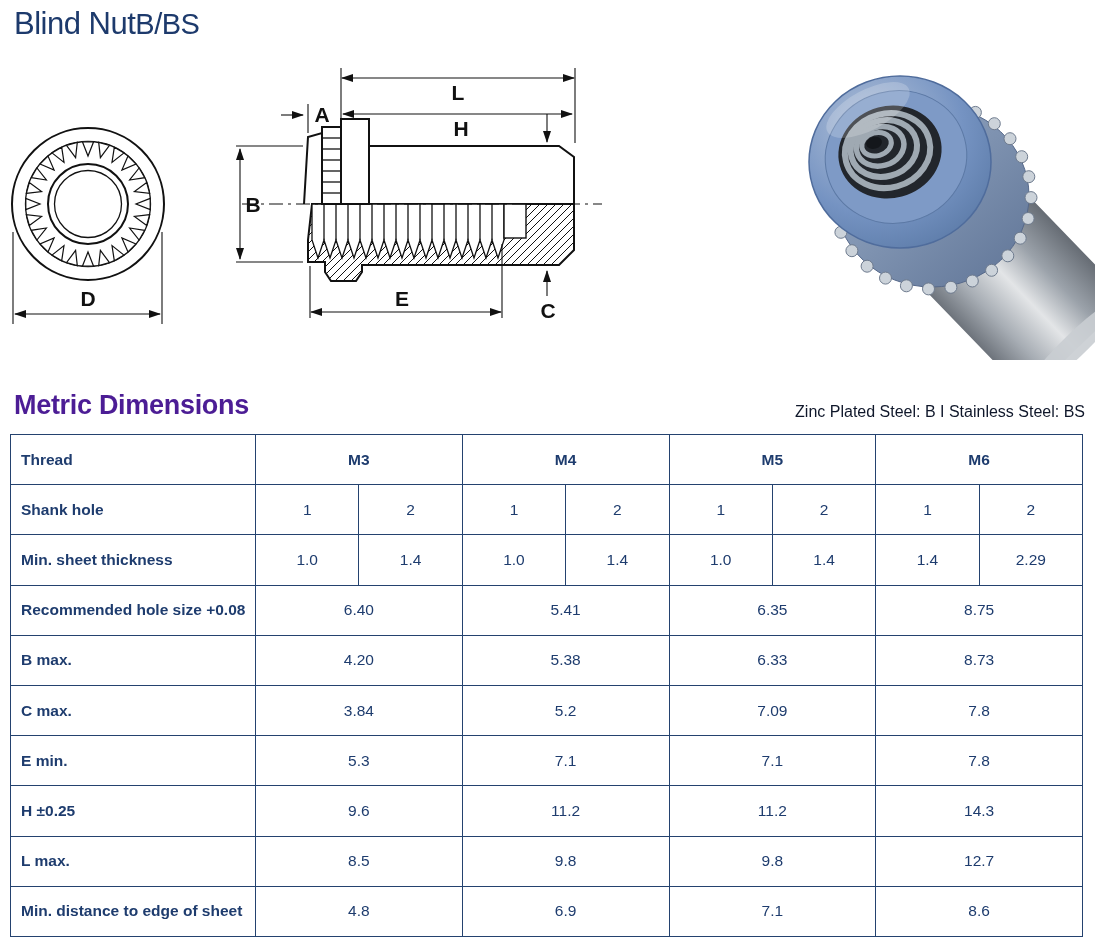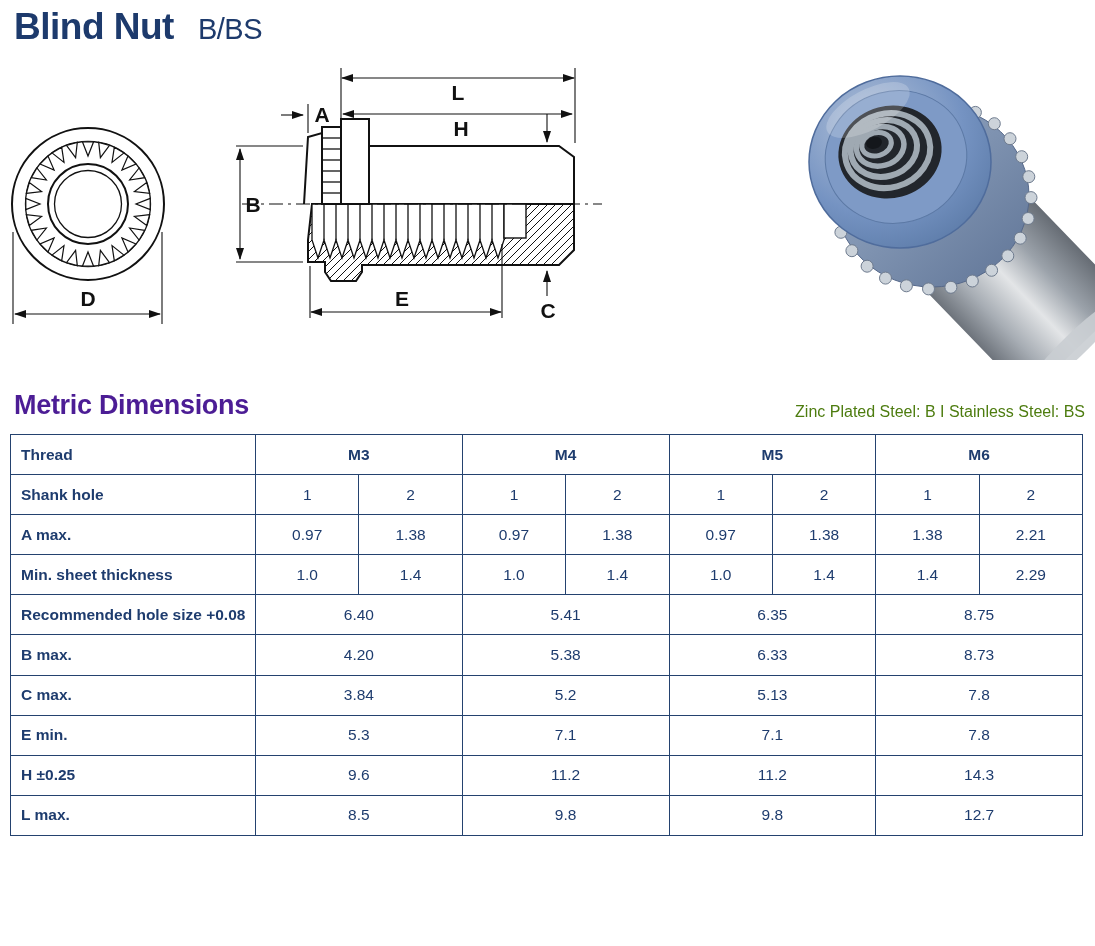--- a/index.html
+++ b/index.html
@@ -1,23 +1,23 @@
 <!DOCTYPE html>
 <html><head>
 <meta charset="utf-8">
 <style>
   html,body{margin:0;padding:0;background:#fff;}
   body{width:1095px;height:946px;position:relative;font-family:"Liberation Sans",sans-serif;overflow:hidden;}
   .abs{position:absolute;}
   .page-title{left:14px;top:6px;color:#1d3a6c;letter-spacing:-0.5px;}
-  .page-title .t1{font-size:37px;font-weight:700;}
-  .page-title .t2{font-size:29px;font-weight:400;margin-left:24px;}
+  .page-title .t1{font-size:31px;font-weight:400;}
+  .page-title .t2{font-size:29px;font-weight:400;margin-left:0;}
   .sec-title{left:14px;top:390px;color:#4c1d95;font-size:27px;font-weight:700;letter-spacing:-0.3px;}
-  .note{right:10px;top:403px;color:#4d7c0f;font-size:16px;font-weight:400;text-align:left;}
-  table.dims{border-collapse:collapse;table-layout:fixed;width:1073px;height:402px;color:#1e3c6e;font-size:15.5px;}
+  .note{right:10px;top:403px;color:#0f172a;font-size:16px;font-weight:400;text-align:left;}
+  table.dims{border-collapse:collapse;table-layout:fixed;width:1073px;height:503px;color:#1e3c6e;font-size:15.5px;}
   table.dims td{border:1.5px solid #24426f;text-align:center;padding:0;vertical-align:middle;}
   table.dims td.lbl{text-align:left;padding-left:10px;font-weight:700;}
   table.dims td.grp{font-weight:700;}
   .dimlbl{font:700 21px "Liberation Sans",sans-serif;fill:#111;}
   svg .part{stroke:#111;fill:none;stroke-width:2;}
   svg .partw{stroke:#111;fill:#fff;stroke-width:2;}
   svg .thin{stroke:#111;stroke-width:1.3;fill:none;}
   svg .dim{stroke:#111;stroke-width:1.1;fill:none;}
 </style>
 </head>
@@ -203,31 +203,20 @@
           <td>1</td>
           <td>2</td>
           <td>1</td>
           <td>2</td>
           <td>1</td>
           <td>2</td>
           <td>1</td>
           <td>2</td>
         </tr>
         <tr>
-          <td class="lbl">A max.</td>
-          <td>0.97</td>
-          <td>1.38</td>
-          <td>0.97</td>
-          <td>1.38</td>
-          <td>0.97</td>
-          <td>1.38</td>
-          <td>1.38</td>
-          <td>2.21</td>
-        </tr>
-        <tr>
           <td class="lbl">Min. sheet thickness</td>
           <td>1.0</td>
           <td>1.4</td>
           <td>1.0</td>
           <td>1.4</td>
           <td>1.0</td>
           <td>1.4</td>
           <td>1.4</td>
           <td>2.29</td>
         </tr>
@@ -242,21 +231,21 @@
           <td class="lbl">B max.</td>
           <td colspan="2">4.20</td>
           <td colspan="2">5.38</td>
           <td colspan="2">6.33</td>
           <td colspan="2">8.73</td>
         </tr>
         <tr>
           <td class="lbl">C max.</td>
           <td colspan="2">3.84</td>
           <td colspan="2">5.2</td>
-          <td colspan="2">5.13</td>
+          <td colspan="2">7.09</td>
           <td colspan="2">7.8</td>
         </tr>
         <tr>
           <td class="lbl">E min.</td>
           <td colspan="2">5.3</td>
           <td colspan="2">7.1</td>
           <td colspan="2">7.1</td>
           <td colspan="2">7.8</td>
         </tr>
         <tr>
@@ -266,15 +255,22 @@
           <td colspan="2">11.2</td>
           <td colspan="2">14.3</td>
         </tr>
         <tr>
           <td class="lbl">L max.</td>
           <td colspan="2">8.5</td>
           <td colspan="2">9.8</td>
           <td colspan="2">9.8</td>
           <td colspan="2">12.7</td>
         </tr>
+        <tr>
+          <td class="lbl">Min. distance to edge of sheet</td>
+          <td colspan="2">4.8</td>
+          <td colspan="2">6.9</td>
+          <td colspan="2">7.1</td>
+          <td colspan="2">8.6</td>
+        </tr>
       </tbody>
   </table>
 </div>
 
 </body></html>

